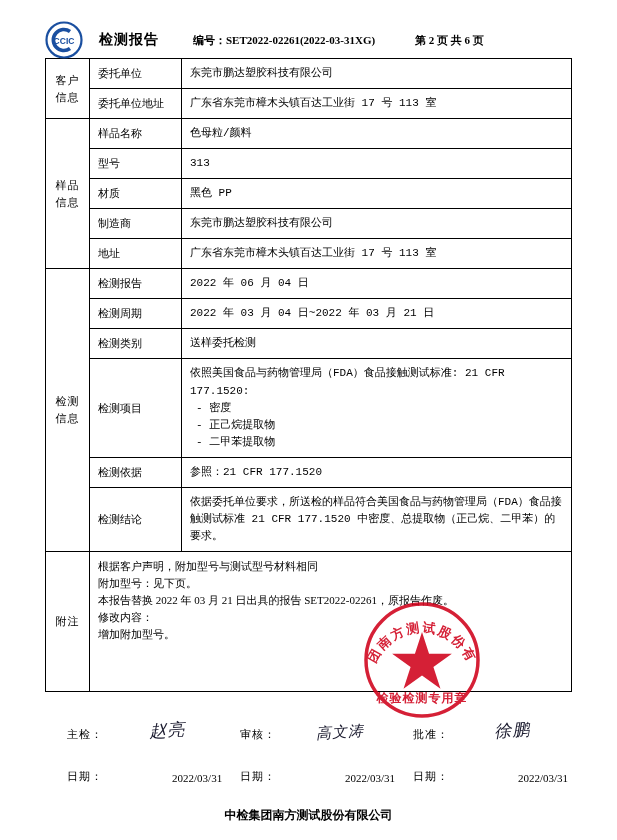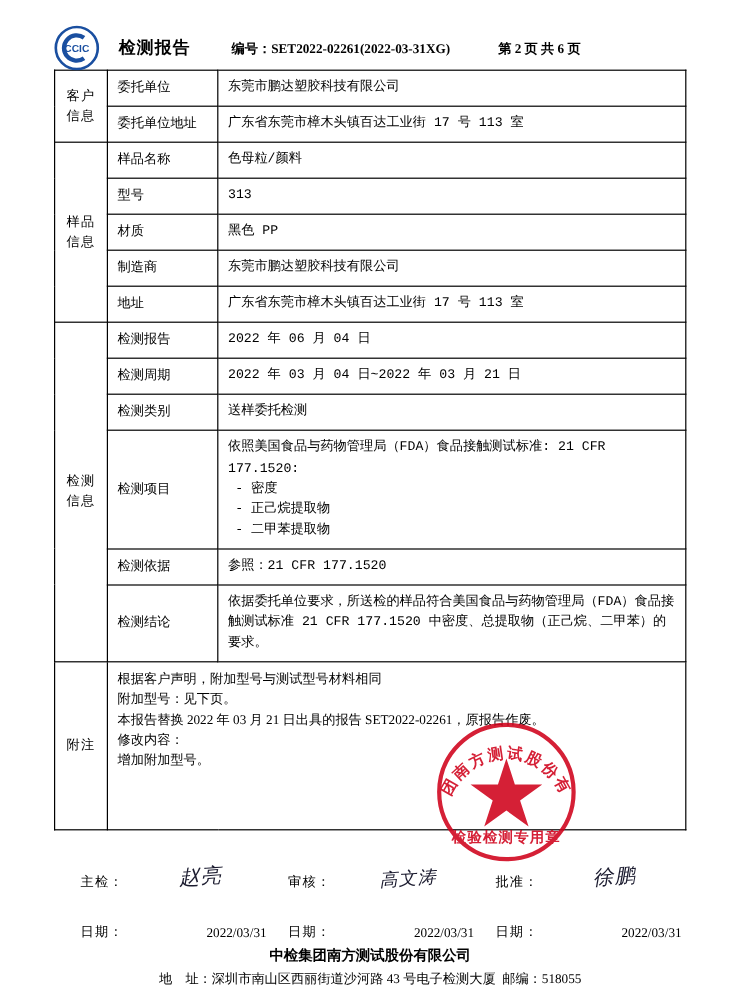--- a/index.html
+++ b/index.html
@@ -304,18 +304,15 @@
       <text font-family="Liberation Serif, serif" font-size="13" fill="#d0021b" font-weight="bold" letter-spacing="2">
         <textPath href="#arctop" startOffset="50%" text-anchor="middle" side="left">中检集团南方测试股份有限公司</textPath>
       </text>
       <polygon fill="#d0021b" points="70,42 77.05,63.7 99.87,63.7 81.41,77.1 88.47,98.8 70,85.4 51.53,98.8 58.59,77.1 40.13,63.7 62.95,63.7"></polygon>
       <text x="70" y="112" text-anchor="middle" font-family="Liberation Serif, serif" font-size="12" font-weight="bold" fill="#d0021b" letter-spacing="1">检验检测专用章</text>
     </svg>
   </div>
 
   <div class="footer">
     <div class="company">中检集团南方测试股份有限公司</div>
-    <div>
-      <span>地　址：</span><span>深圳市南山区西丽街道沙河路 43 号电子检测大厦</span>&nbsp;&nbsp;<span>邮编：</span><span>518055</span>
-    </div>
   </div>
 
 </div>
 
 </body></html>

